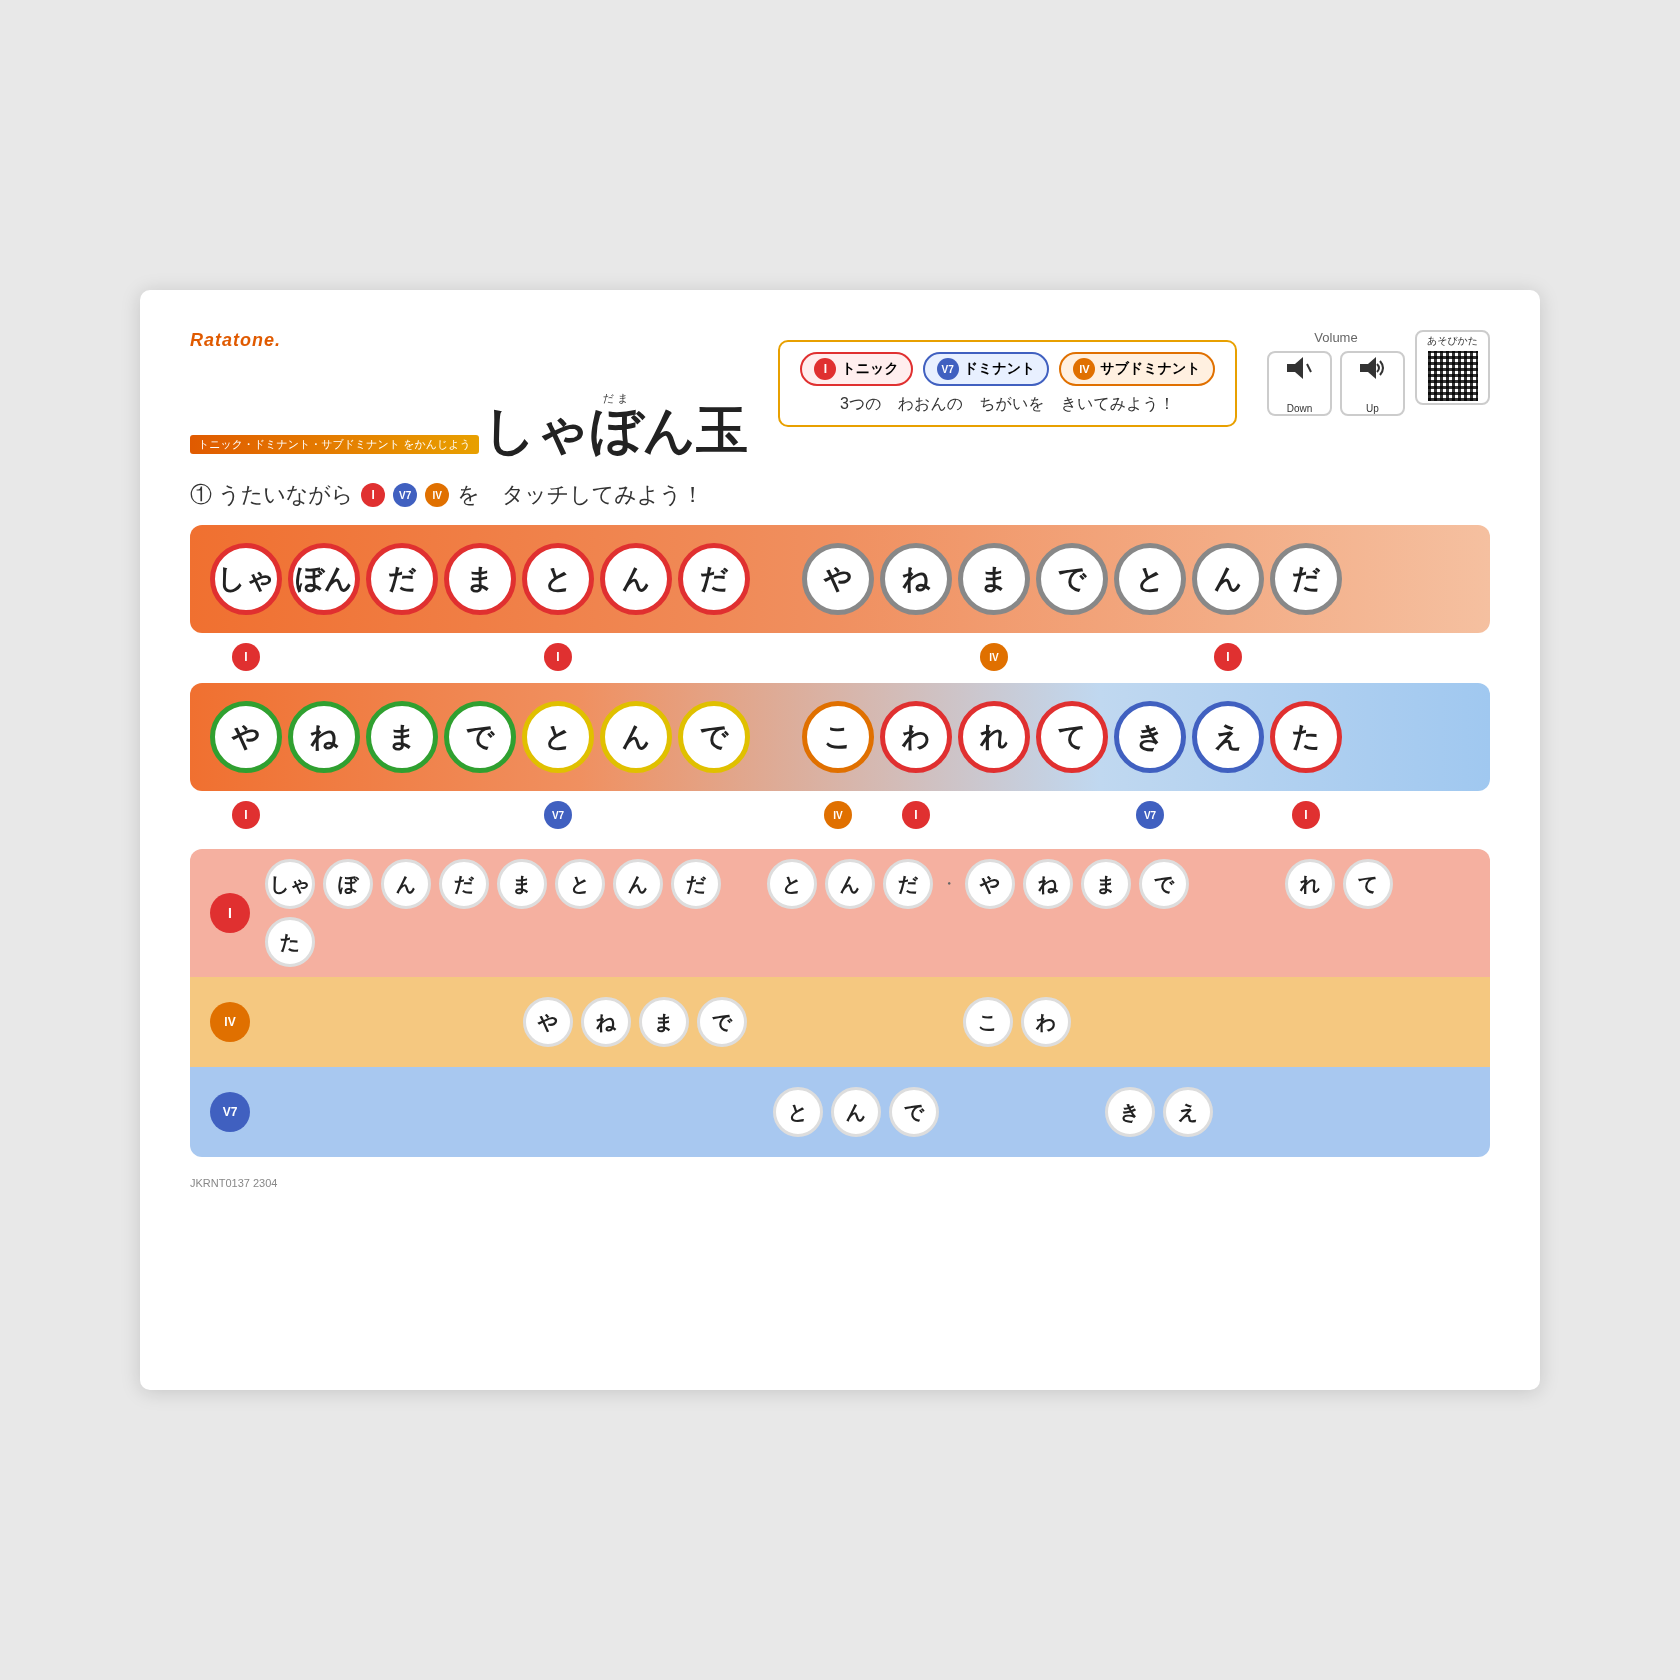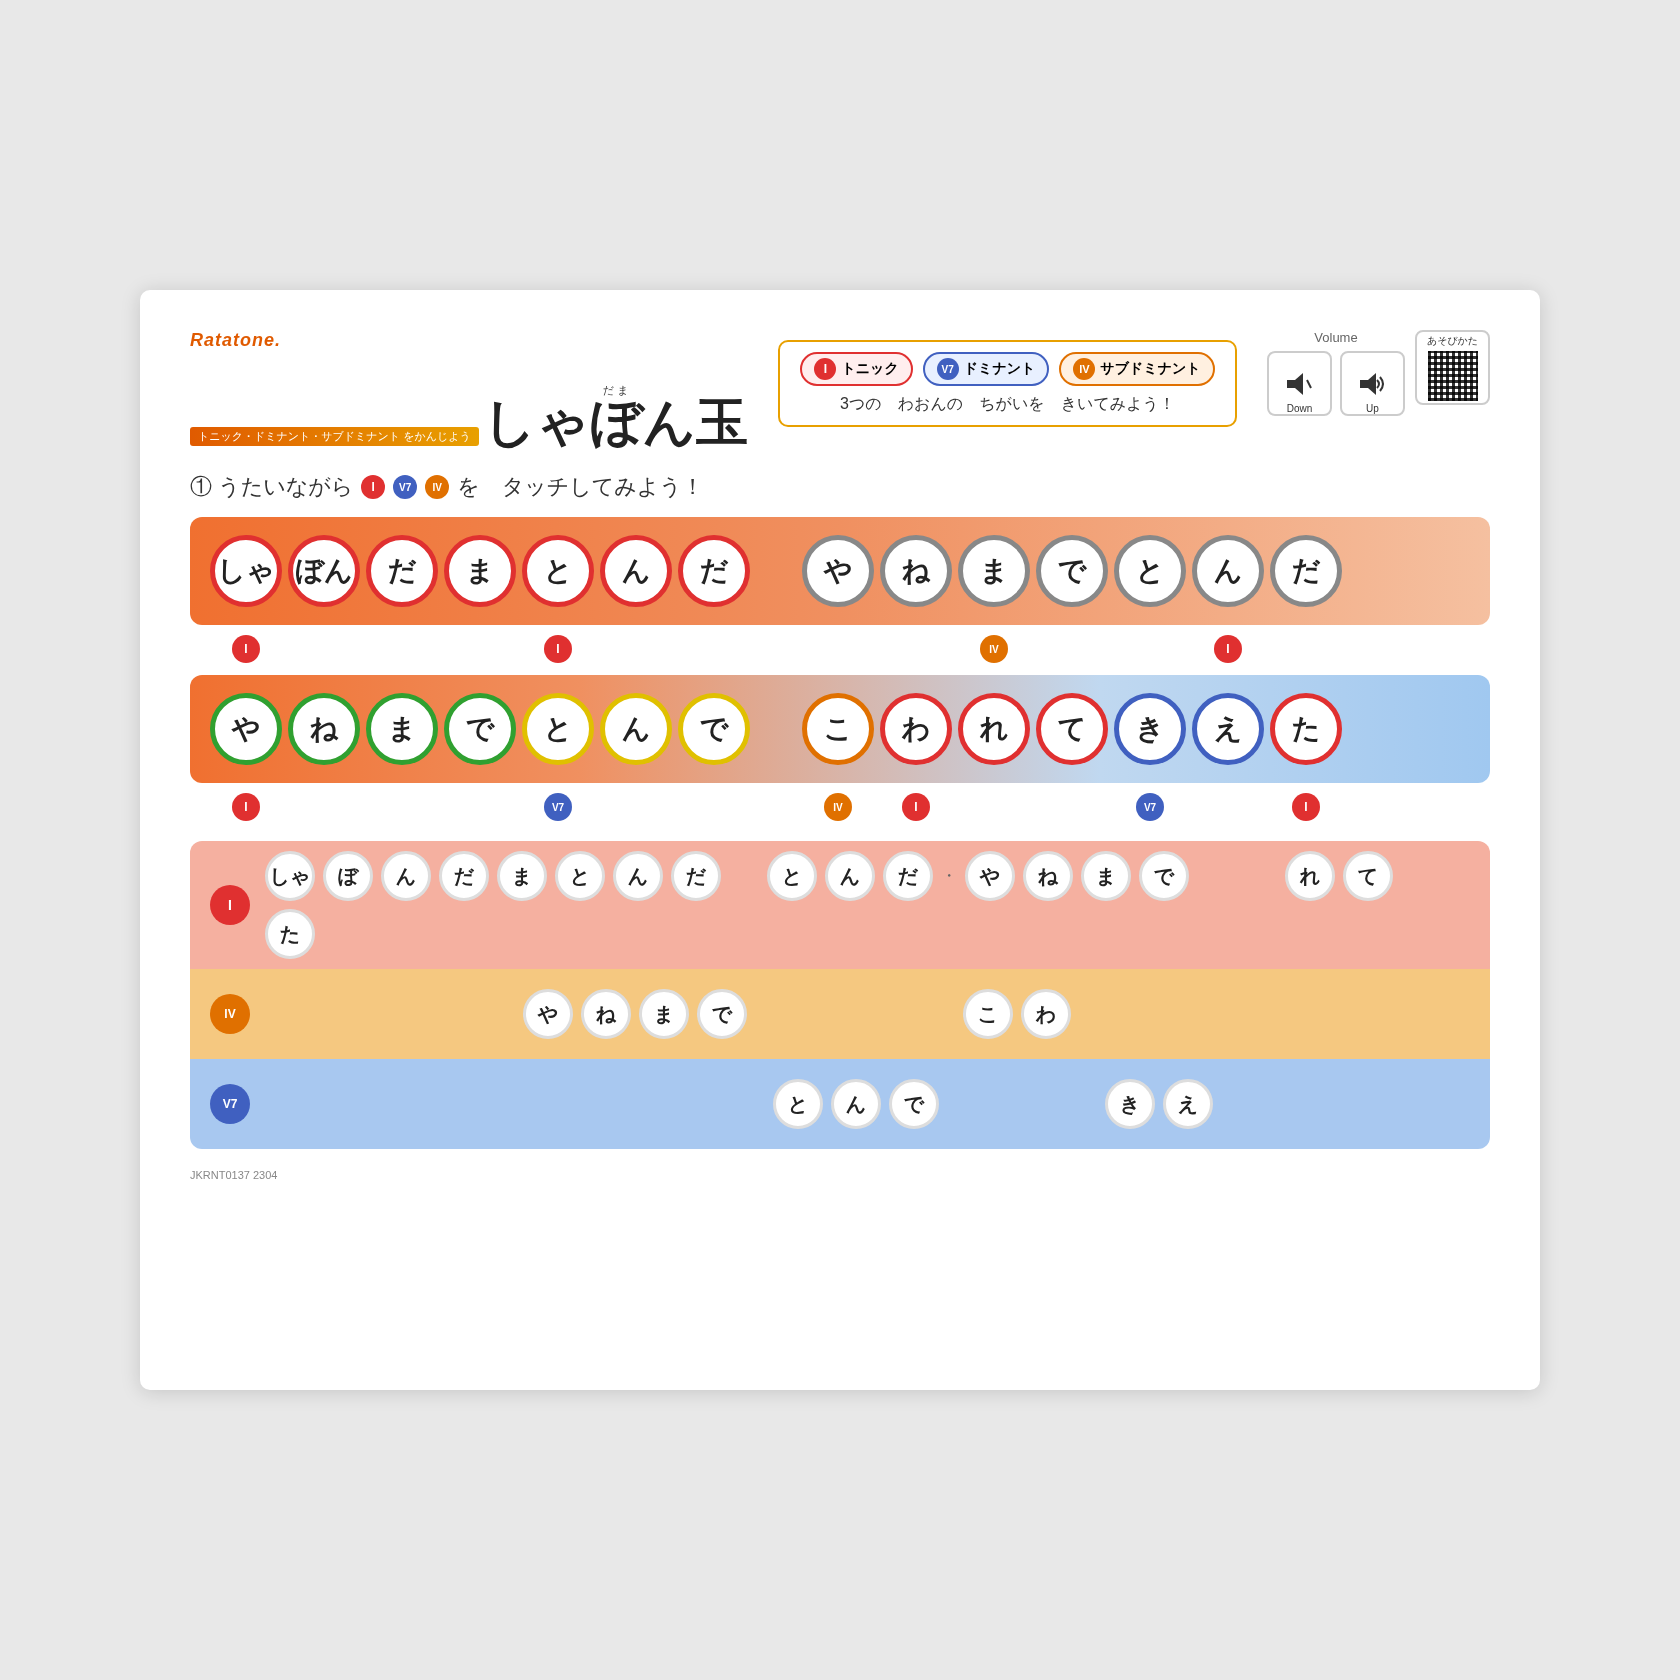--- a/index.html
+++ b/index.html
@@ -27,21 +27,21 @@
       justify-content: space-between;
       margin-bottom: 20px;
     }
     .header-left {}
     .logo {
       font-size: 18px;
       font-weight: bold;
       color: #e05a00;
       font-style: italic;
       letter-spacing: 1px;
-      margin-bottom: 8px;
+      margin-bottom: 16px;
     }
     .subtitle-bar {
       background: linear-gradient(90deg, #e05a00, #e8a000);
       color: white;
       font-size: 11px;
       padding: 2px 8px;
       border-radius: 3px;
       display: inline-block;
       margin-bottom: 6px;
     }
@@ -129,21 +129,21 @@
     }
     .vol-btn {
       width: 65px;
       height: 65px;
       background: white;
       border: 2px solid #ccc;
       border-radius: 8px;
       display: flex;
       flex-direction: column;
       align-items: center;
-      justify-content: flex-end;
+      justify-content: space-between;
       cursor: pointer;
       font-size: 10px;
       color: #333;
       gap: 4px;
     }
     .vol-btn svg { width: 30px; height: 30px; }
     .asobikita-box {
       width: 75px;
       height: 75px;
       border: 2px solid #ccc;

